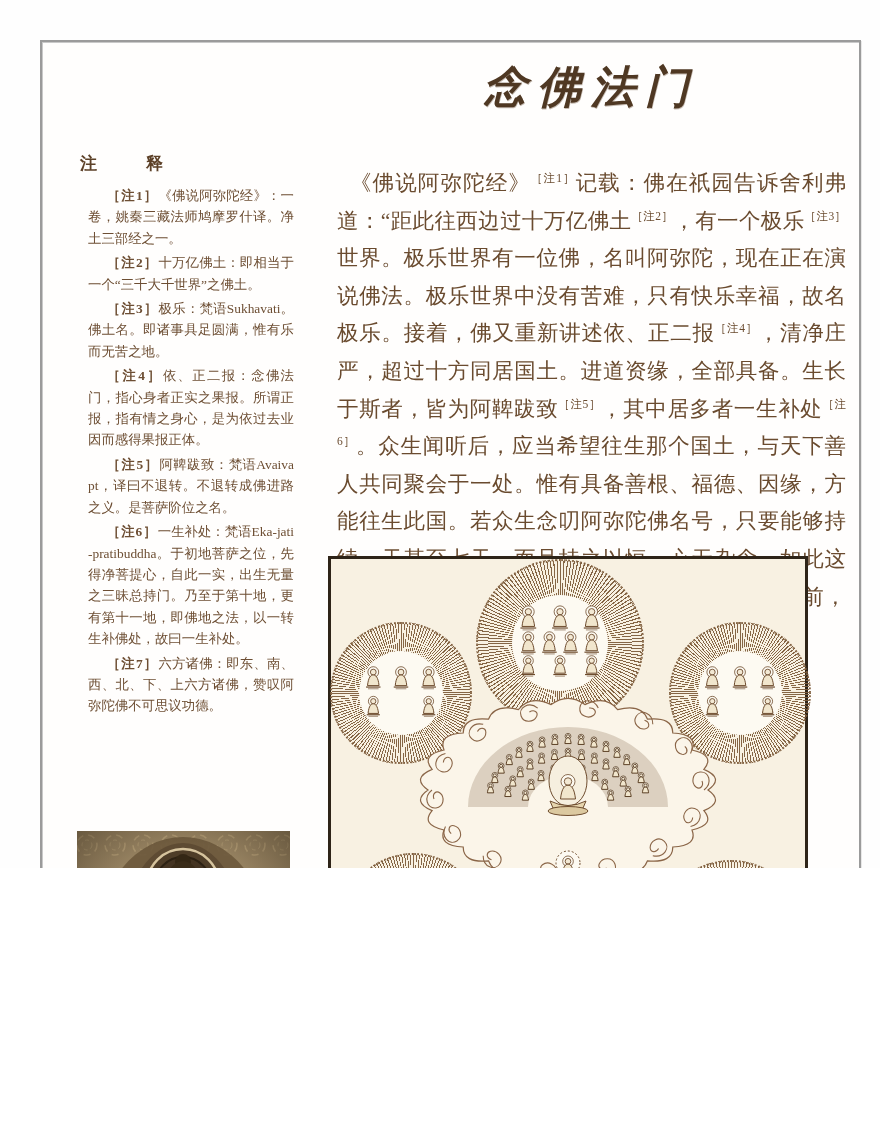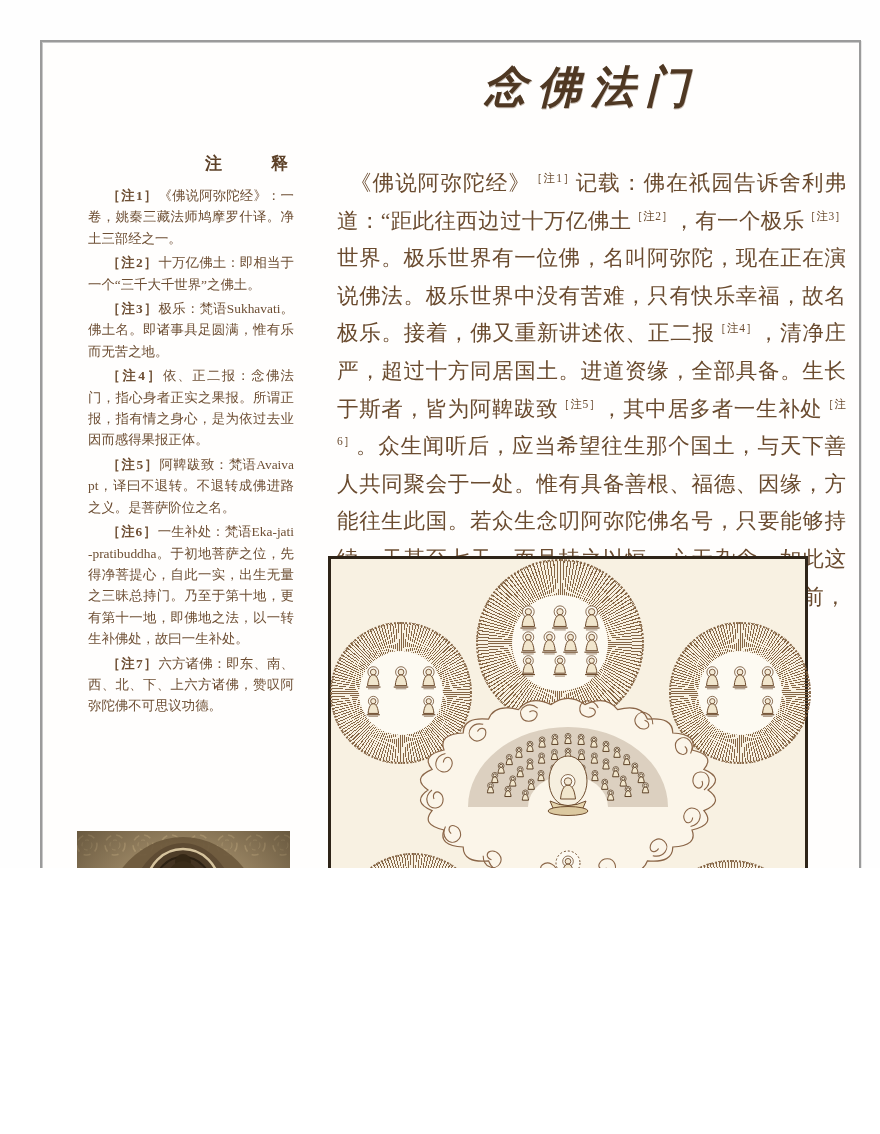--- a/index.html
+++ b/index.html
@@ -6,21 +6,21 @@
   #stage{position:relative;width:880px;height:868px;background:#fefefe;overflow:hidden;
          font-family:"Liberation Serif","DejaVu Serif",serif;}
   .frame{position:absolute;left:40px;top:40px;width:817px;height:1074px;
          border:2px solid #9b9b9b;background:#fffefd;
          box-shadow:inset 1px 1px 0 #c9c9c9, 1px 1px 0 #e8e8e8;}
   .page-title{position:absolute;left:337px;top:58px;width:508px;text-align:center;
          font-size:44px;font-style:italic;font-weight:bold;letter-spacing:10px;
          color:#4f3823;text-shadow:0.5px 0.5px 0 rgba(90,60,35,.35);}
   
   .notes{position:absolute;left:78px;top:152px;width:226px;color:#6d4e33;}
-  .notes h3{margin:0 0 10px 2px;font-size:17px;letter-spacing:16px;color:#5d4128;font-weight:bold;text-align:right;}
+  .notes h3{margin:0 0 10px 2px;font-size:17px;letter-spacing:16px;color:#5d4128;font-weight:bold;}
   .notes p{margin:3px 10px;font-size:13.4px;line-height:21.4px;text-indent:1.4em;
          text-align:justify;word-break:break-all;}
   .notes b{font-weight:bold;letter-spacing:1px;}
   
   .maintext{position:absolute;left:337px;top:165px;width:509px;font-size:21.5px;
          line-height:37.6px;color:#6a4b2f;text-align:justify;text-indent:0.6em;}
   .maintext sup{font-size:11.5px;vertical-align:super;letter-spacing:0;line-height:0;color:#6a4b2f;}
   
   .illus{position:absolute;left:328px;top:556px;width:480px;height:511px;
          border:3px solid #2e2418;box-sizing:border-box;background:#f8f1e2;}

